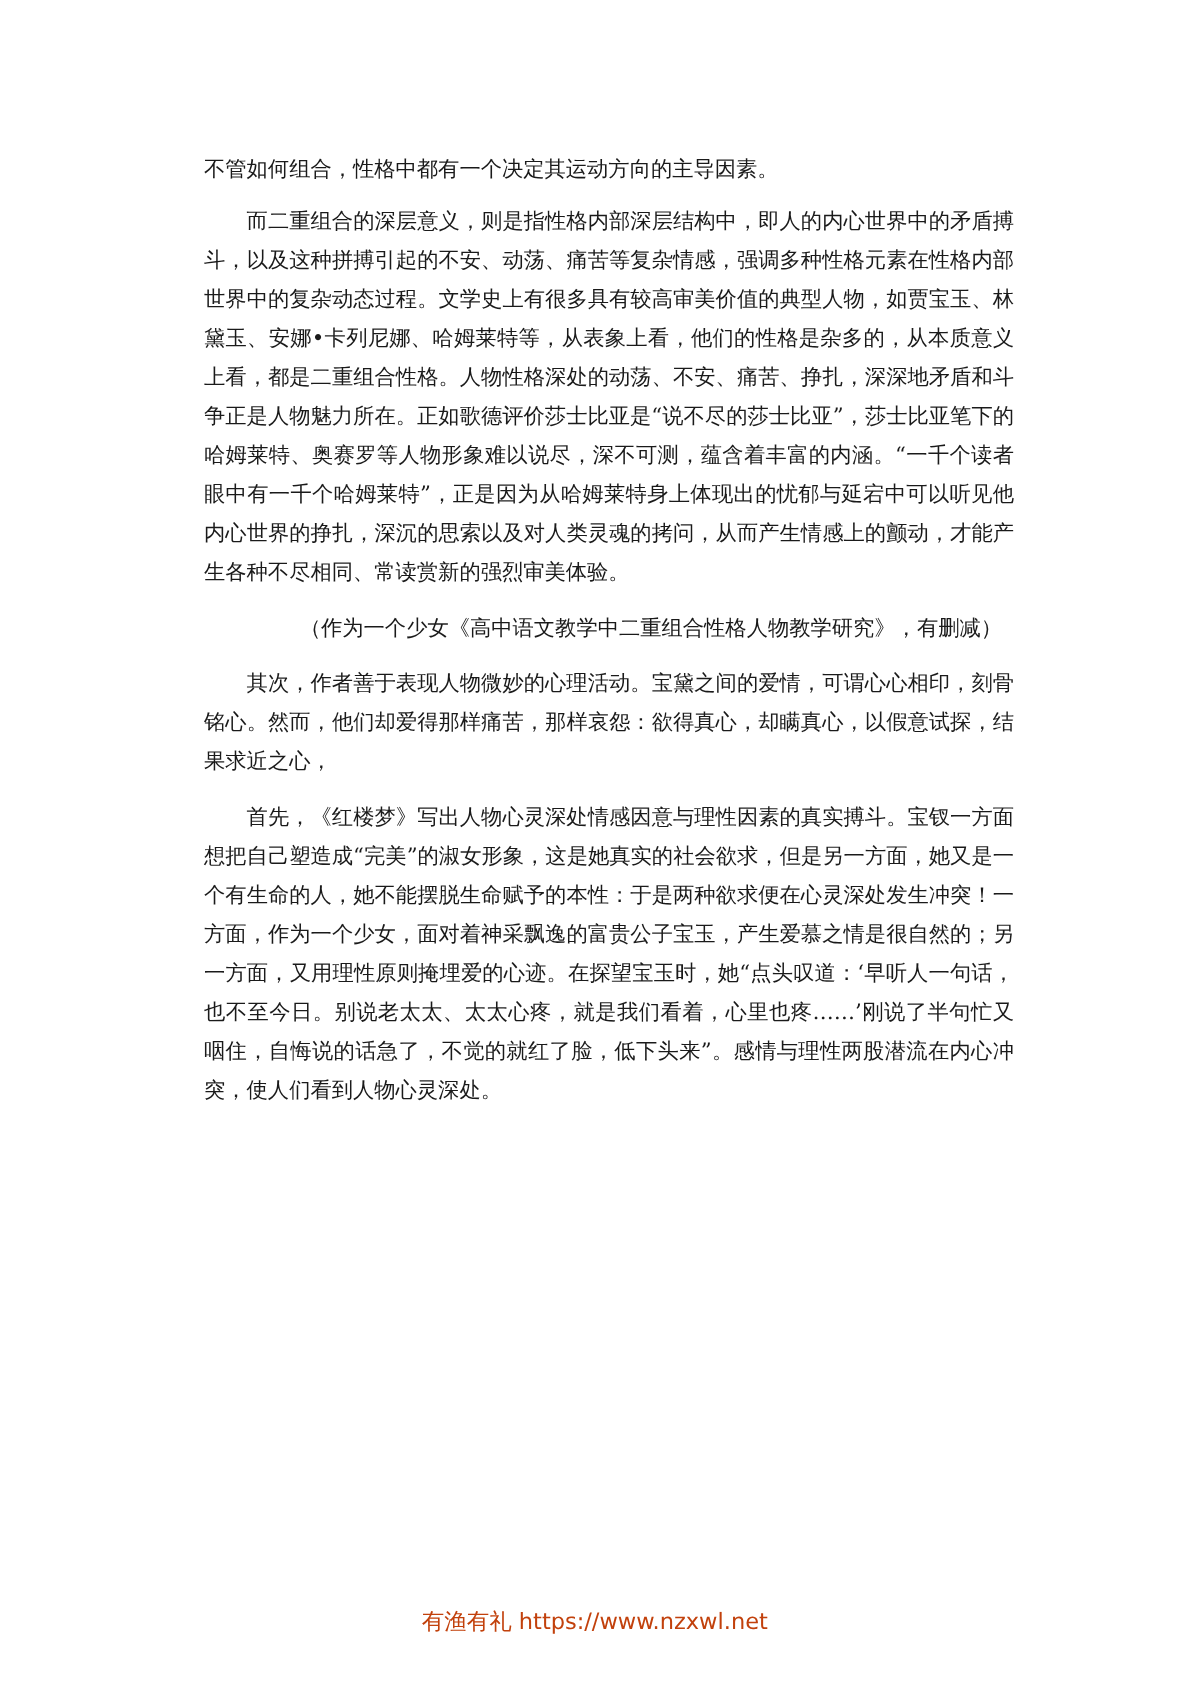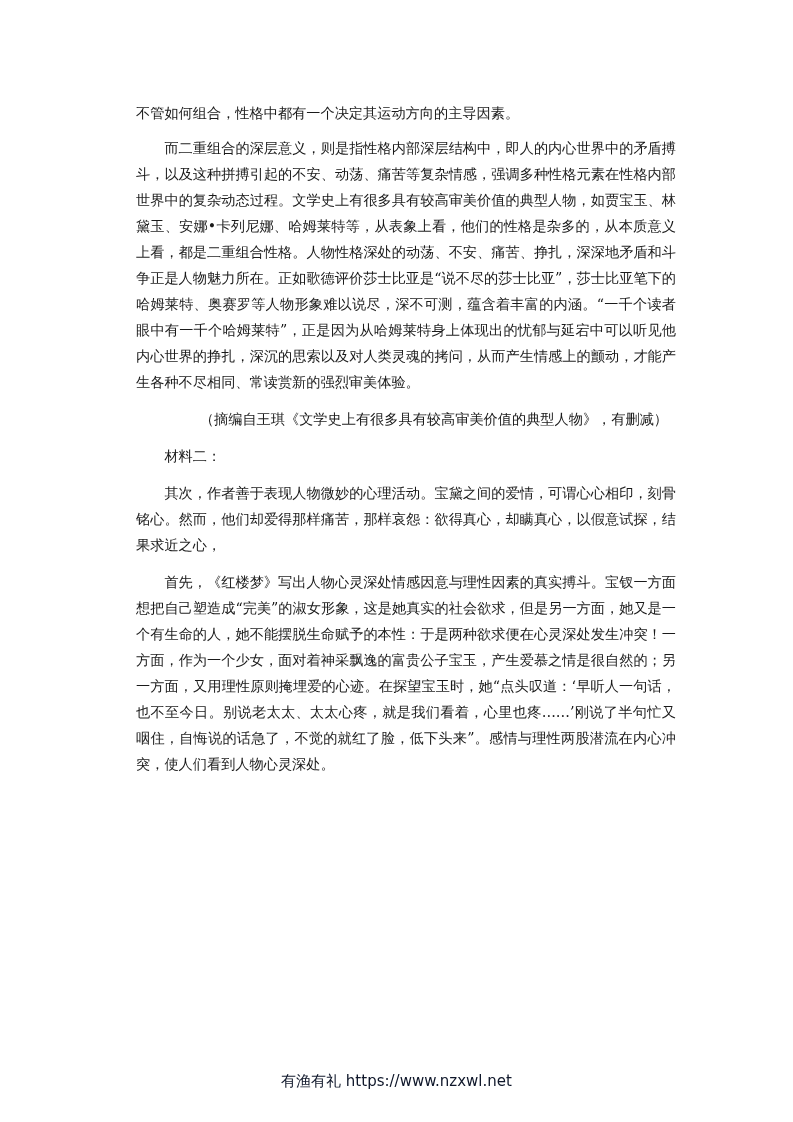--- a/index.html
+++ b/index.html
@@ -4,27 +4,26 @@
 <style>
   html, body { margin:0; padding:0; background:#ffffff; }
   body { width:793px; height:1122px; position:relative; overflow:hidden;
          font-family:"DejaVu Serif","Liberation Serif",serif; color:#1a1a1a; }
   .page { position:absolute; left:120px; top:100px; width:556px; }
   .p { font-size:14.2px; line-height:26px; text-align:justify; text-align-last:left;
        margin:0 0 11px 16px; letter-spacing:0; }
   .indent { text-indent:28.4px; }
   .src { font-size:14.2px; line-height:26px; text-align:right; margin:0 0 11px 0; padding-right:8px; }
   .footer { position:absolute; left:0; width:793px; top:1072px; text-align:center;
-            font-family:"DejaVu Sans","Liberation Sans",sans-serif; font-size:15px; color:#0f172a; }
+            font-family:"DejaVu Sans","Liberation Sans",sans-serif; font-size:15px; color:#c2410c; }
 </style>
 </head>
 <body>
 
 <div class="page">
   <p class="p" style="margin-bottom:9px">不管如何组合，性格中都有一个决定其运动方向的主导因素。</p>
   <p class="p indent">而二重组合的深层意义，则是指性格内部深层结构中，即人的内心世界中的矛盾搏斗，以及这种拼搏引起的不安、动荡、痛苦等复杂情感，强调多种性格元素在性格内部世界中的复杂动态过程。文学史上有很多具有较高审美价值的典型人物，如贾宝玉、林黛玉、安娜•卡列尼娜、哈姆莱特等，从表象上看，他们的性格是杂多的，从本质意义上看，都是二重组合性格。人物性格深处的动荡、不安、痛苦、挣扎，深深地矛盾和斗争正是人物魅力所在。正如歌德评价莎士比亚是“说不尽的莎士比亚”，莎士比亚笔下的哈姆莱特、奥赛罗等人物形象难以说尽，深不可测，蕴含着丰富的内涵。“一千个读者眼中有一千个哈姆莱特”，正是因为从哈姆莱特身上体现出的忧郁与延宕中可以听见他内心世界的挣扎，深沉的思索以及对人类灵魂的拷问，从而产生情感上的颤动，才能产生各种不尽相同、常读赏新的强烈审美体验。</p>
-  <p class="src">（摘编自王琪《文学史上有很多具有较高审美价值的典型人物》，有删减）</p>
-  <p class="p indent">材料二：</p>
+  <p class="src">（作为一个少女《高中语文教学中二重组合性格人物教学研究》，有删减）</p>
   <p class="p indent">其次，作者善于表现人物微妙的心理活动。宝黛之间的爱情，可谓心心相印，刻骨铭心。然而，他们却爱得那样痛苦，那样哀怨：欲得真心，却瞒真心，以假意试探，结果求近之心，</p>
   <p class="p indent">首先，《红楼梦》写出人物心灵深处情感因意与理性因素的真实搏斗。宝钗一方面想把自己塑造成“完美”的淑女形象，这是她真实的社会欲求，但是另一方面，她又是一个有生命的人，她不能摆脱生命赋予的本性：于是两种欲求便在心灵深处发生冲突！一方面，作为一个少女，面对着神采飘逸的富贵公子宝玉，产生爱慕之情是很自然的；另一方面，又用理性原则掩埋爱的心迹。在探望宝玉时，她“点头叹道：‘早听人一句话，也不至今日。别说老太太、太太心疼，就是我们看着，心里也疼……’刚说了半句忙又咽住，自悔说的话急了，不觉的就红了脸，低下头来”。感情与理性两股潜流在内心冲突，使人们看到人物心灵深处。</p>
 </div>
 
 <div class="footer">有渔有礼 https://www.nzxwl.net</div>
 
 </body></html>

